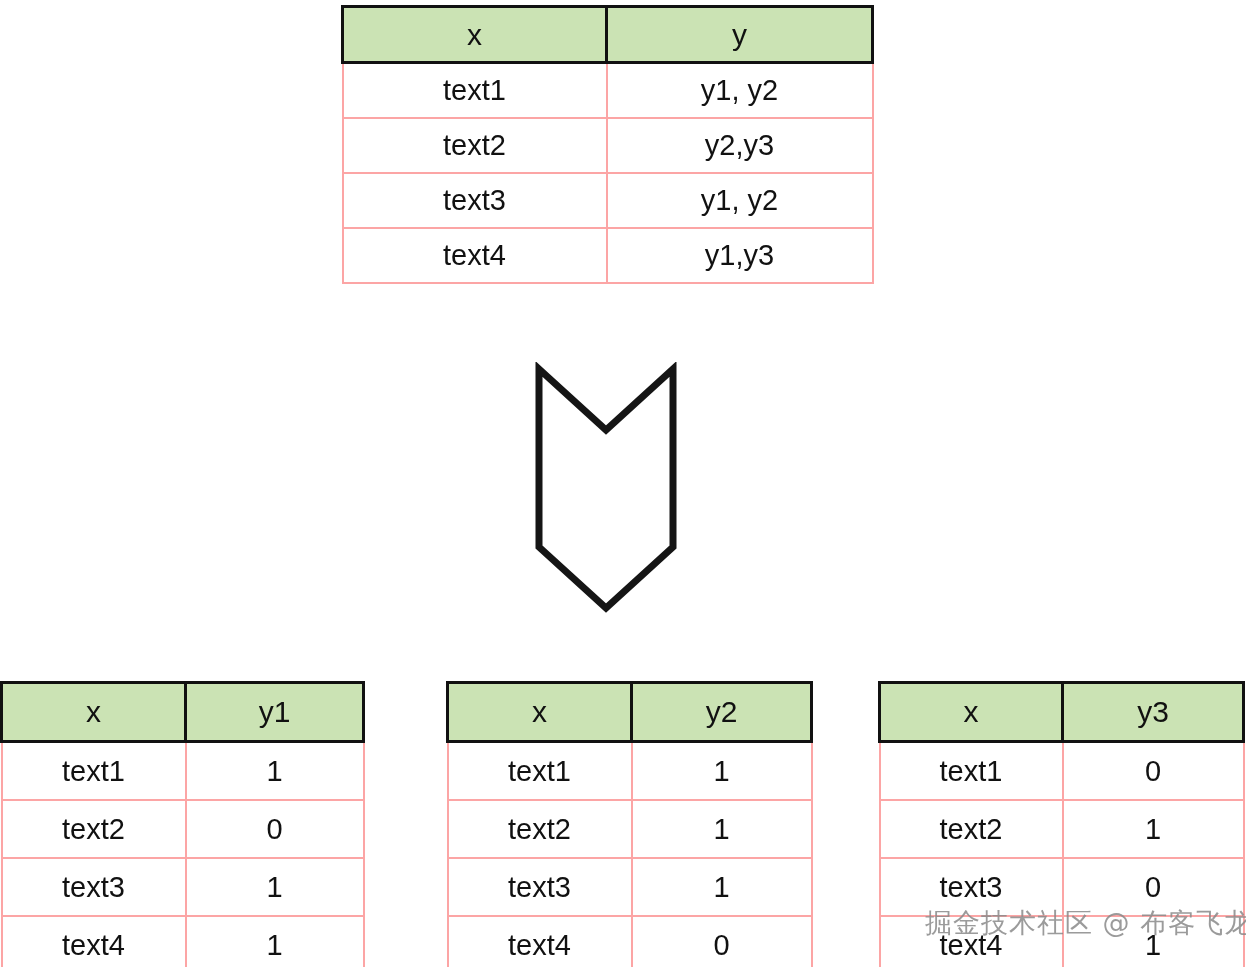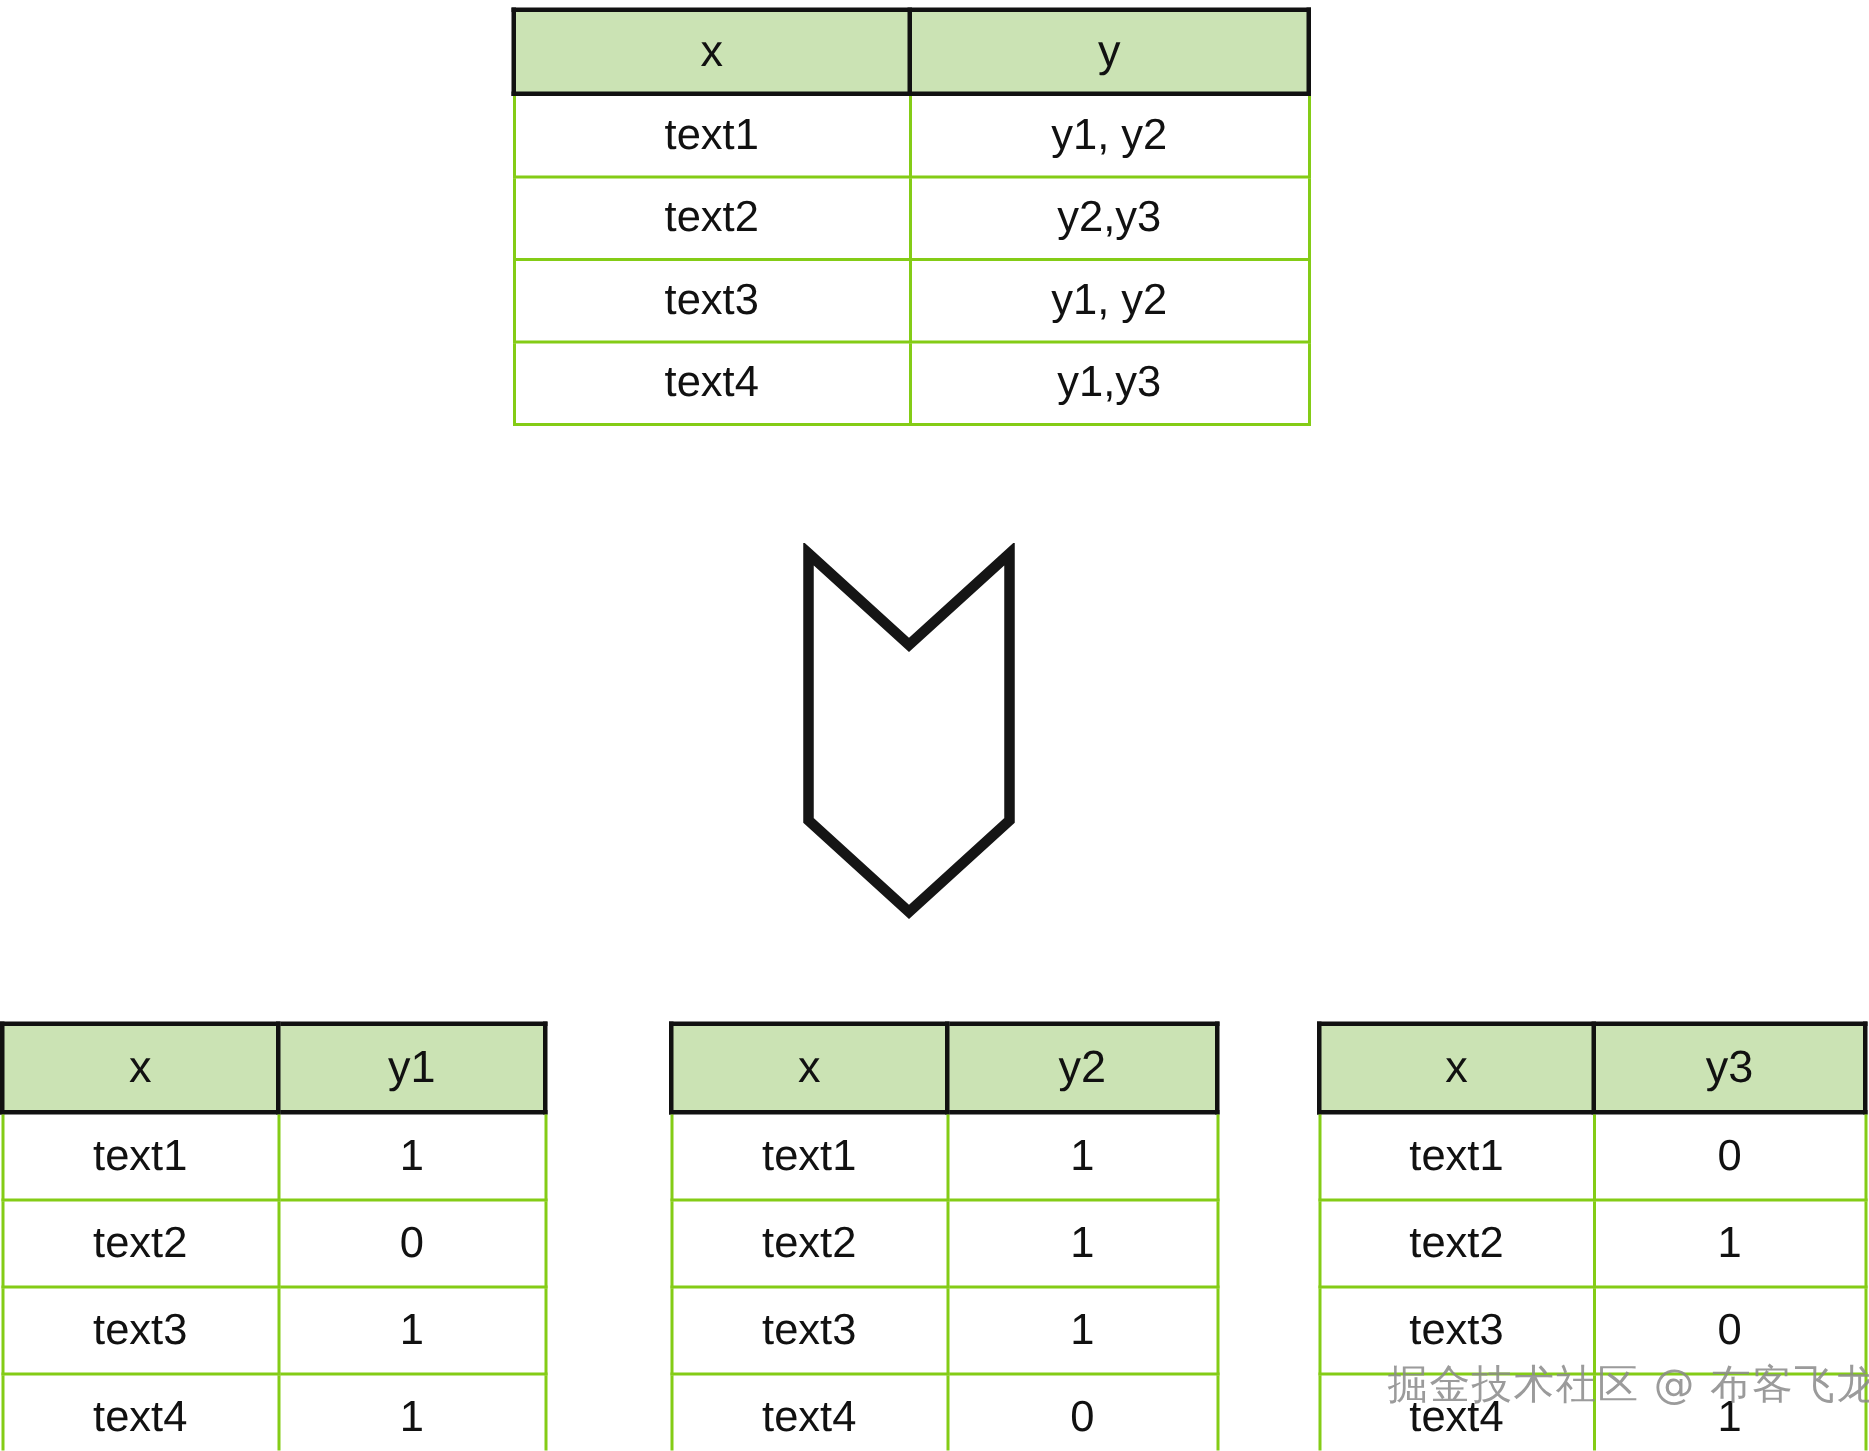--- a/index.html
+++ b/index.html
@@ -24,21 +24,21 @@
   }
 
   
   .tbl {
     position: absolute;
     border-collapse: collapse;
     table-layout: fixed;
     background: #ffffff;
   }
   .tbl td, .tbl th {
-    border: 2px solid #84cc16;
+    border: 2px solid #fca5a5;
     text-align: center;
     vertical-align: middle;
     font-weight: normal;
     padding: 0;
     color: #111111;
   }
   .tbl thead th {
     background: #cbe3b4;
     border: 3px solid #111111;
   }

